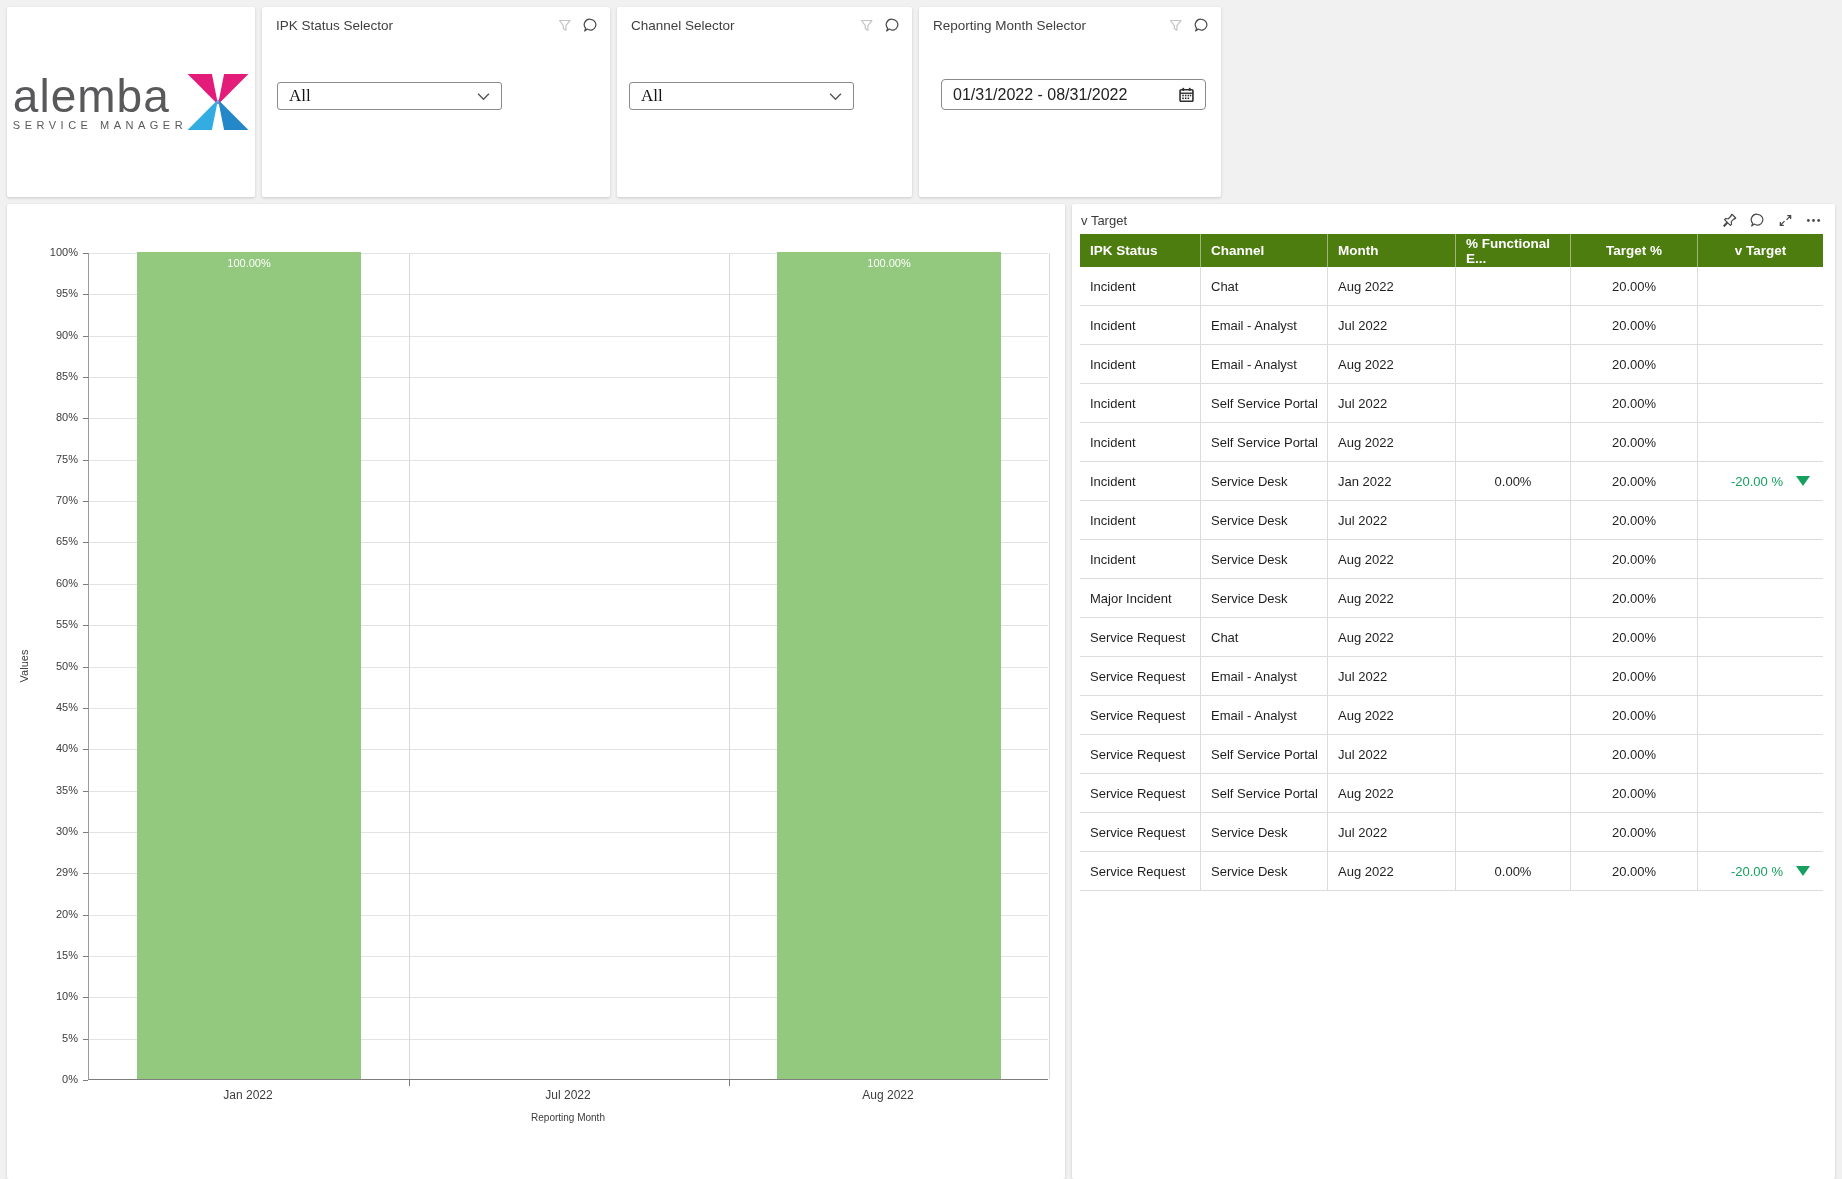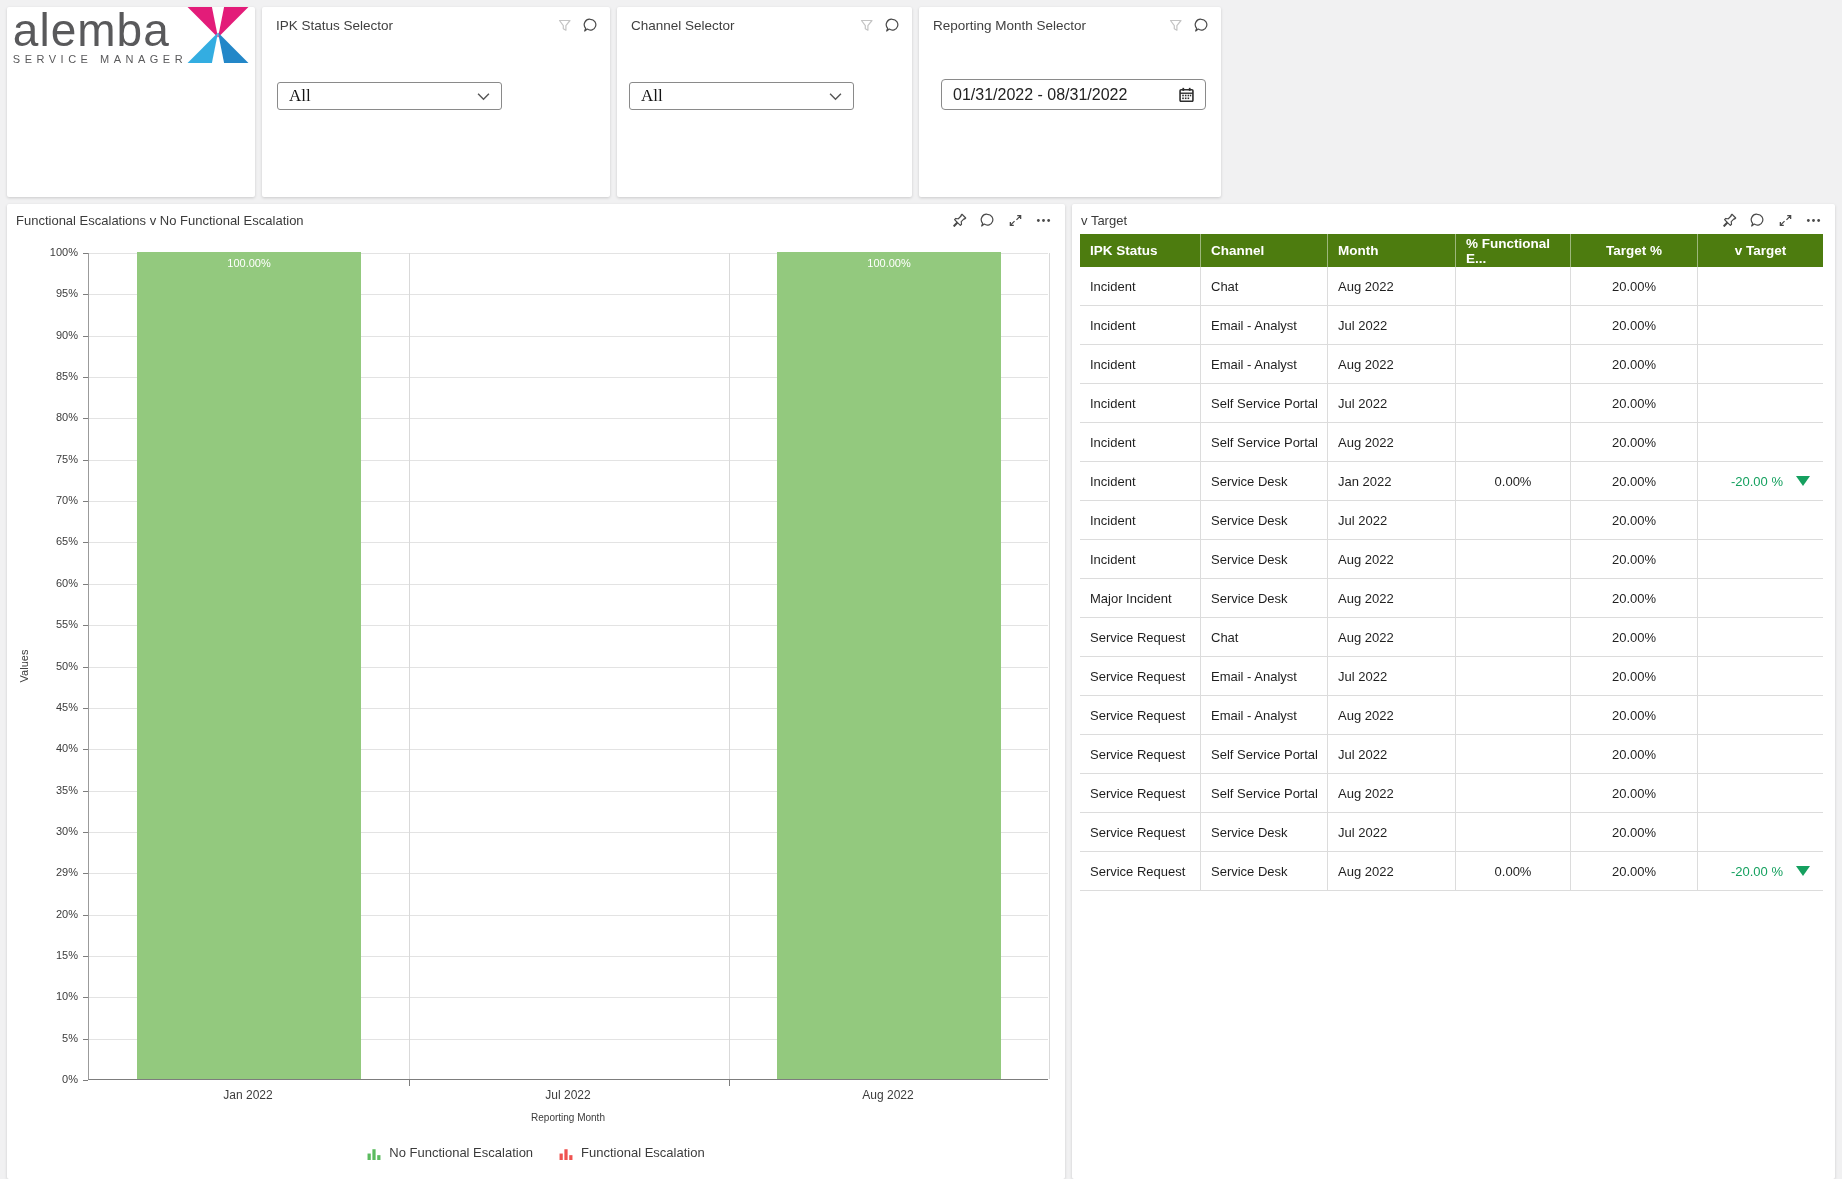--- a/index.html
+++ b/index.html
@@ -14,21 +14,21 @@
   .card-ipk { width:348px; }
   .card-channel { width:295px; }
   .card-rm { width:302px; }
   .card-target { flex:1; }
 
   .card-head { display:flex; justify-content:space-between; align-items:flex-start; padding:11px 12px 0 14px; }
   .card-title { font-size:13.5px; color:#3f3f3f; }
   .head-icons { display:flex; gap:11px; align-items:center; }
   .icon { display:inline-flex; align-items:center; justify-content:center; }
 
-  .logo-wrap { position:absolute; inset:0; display:flex; justify-content:center; gap:0; }
+  .logo-wrap { position:absolute; inset:0; display:flex; align-items:center; justify-content:center; gap:0; }
   .logo-brand { font-size:46px; font-weight:300; color:#59595b; letter-spacing:1px; line-height:1; }
   .logo-sub { font-size:11px; letter-spacing:4.5px; color:#59595b; }
 
   .select-box { position:absolute; left:15px; top:75px; width:225px; height:28px; border:1px solid #8a8a8a;
     border-radius:3px; display:flex; align-items:center; justify-content:space-between; padding:0 11px; background:#fff; cursor:pointer; }
   .card-channel .select-box { left:12px; }
   .select-value { font-family:"Liberation Serif", serif; font-size:17px; color:#141414; }
 
   .date-box { position:absolute; left:22px; top:72px; width:265px; height:31px; border:1px solid #8a8a8a;
     border-radius:4px; display:flex; align-items:center; justify-content:space-between; padding:0 11px; background:#fff; cursor:pointer; }
@@ -218,45 +218,20 @@
           </svg>
         </span>
     </div>
   </div>
 
 </div>
 
 <div class="row2">
 
   <div class="panel panel-chart" id="chartPanel">
-    <div class="panel-head">
-      <span class="panel-title">Functional Escalations v No Functional Escalation</span>
-      <span class="panel-icons">
-        <span class="icon">
-            <svg width="15" height="15" viewBox="0 0 14 14">
-              <use href="#i-pin"></use>
-            </svg>
-          </span>
-        <span class="icon">
-            <svg width="15" height="15" viewBox="0 0 15 15">
-              <use href="#i-comment"></use>
-            </svg>
-          </span>
-        <span class="icon">
-            <svg width="15" height="15" viewBox="0 0 14 14">
-              <use href="#i-expand"></use>
-            </svg>
-          </span>
-        <span class="icon">
-            <svg width="15" height="15" viewBox="0 0 14 14">
-              <use href="#i-more"></use>
-            </svg>
-          </span>
-      </span>
-    </div>
 
     <div id="yaxis">
         <div class="ytick-label" style="top: 42px;">100%</div>
         <div class="ytick-mark" style="top: 49px;"></div>
         <div class="ytick-label" style="top: 83.35px;">95%</div>
         <div class="ytick-mark" style="top: 90.35px;"></div>
         <div class="ytick-label" style="top: 124.7px;">90%</div>
         <div class="ytick-mark" style="top: 131.7px;"></div>
         <div class="ytick-label" style="top: 166.05px;">85%</div>
         <div class="ytick-mark" style="top: 173.05px;"></div>
@@ -324,34 +299,20 @@
         <div class="grid-v" style="left: 960px;"></div>
         <div class="bar" style="left: 48px; height: 827px; background: rgb(147, 201, 126);">
           <div class="bar-label">100.00%</div>
         </div>
         <div class="bar" style="left: 688px; height: 827px; background: rgb(147, 201, 126);">
           <div class="bar-label">100.00%</div>
         </div>
       </div>
     <div class="x-axis-title">Reporting Month</div>
 
-    <div class="legend">
-      <div class="legend-item">
-        <svg width="14" height="14" viewBox="0 0 13 13">
-            <use href="#i-minibars" id="legendGlyph0" fill="#5bbb5f"></use>
-          </svg>
-        <span class="legend-label">No Functional Escalation</span>
-      </div>
-      <div class="legend-item">
-        <svg width="14" height="14" viewBox="0 0 13 13">
-            <use href="#i-minibars" id="legendGlyph1" fill="#ef5350"></use>
-          </svg>
-        <span class="legend-label">Functional Escalation</span>
-      </div>
-    </div>
   <div class="x-label" style="left: 181px;">Jan 2022</div>
       <div class="x-label" style="left: 501px;">Jul 2022</div>
       <div class="x-label" style="left: 821px;">Aug 2022</div>
     </div>
 
   <div class="panel panel-table">
     <div class="panel-head">
       <span class="panel-title">v Target</span>
       <span class="panel-icons">
         <span class="icon">

